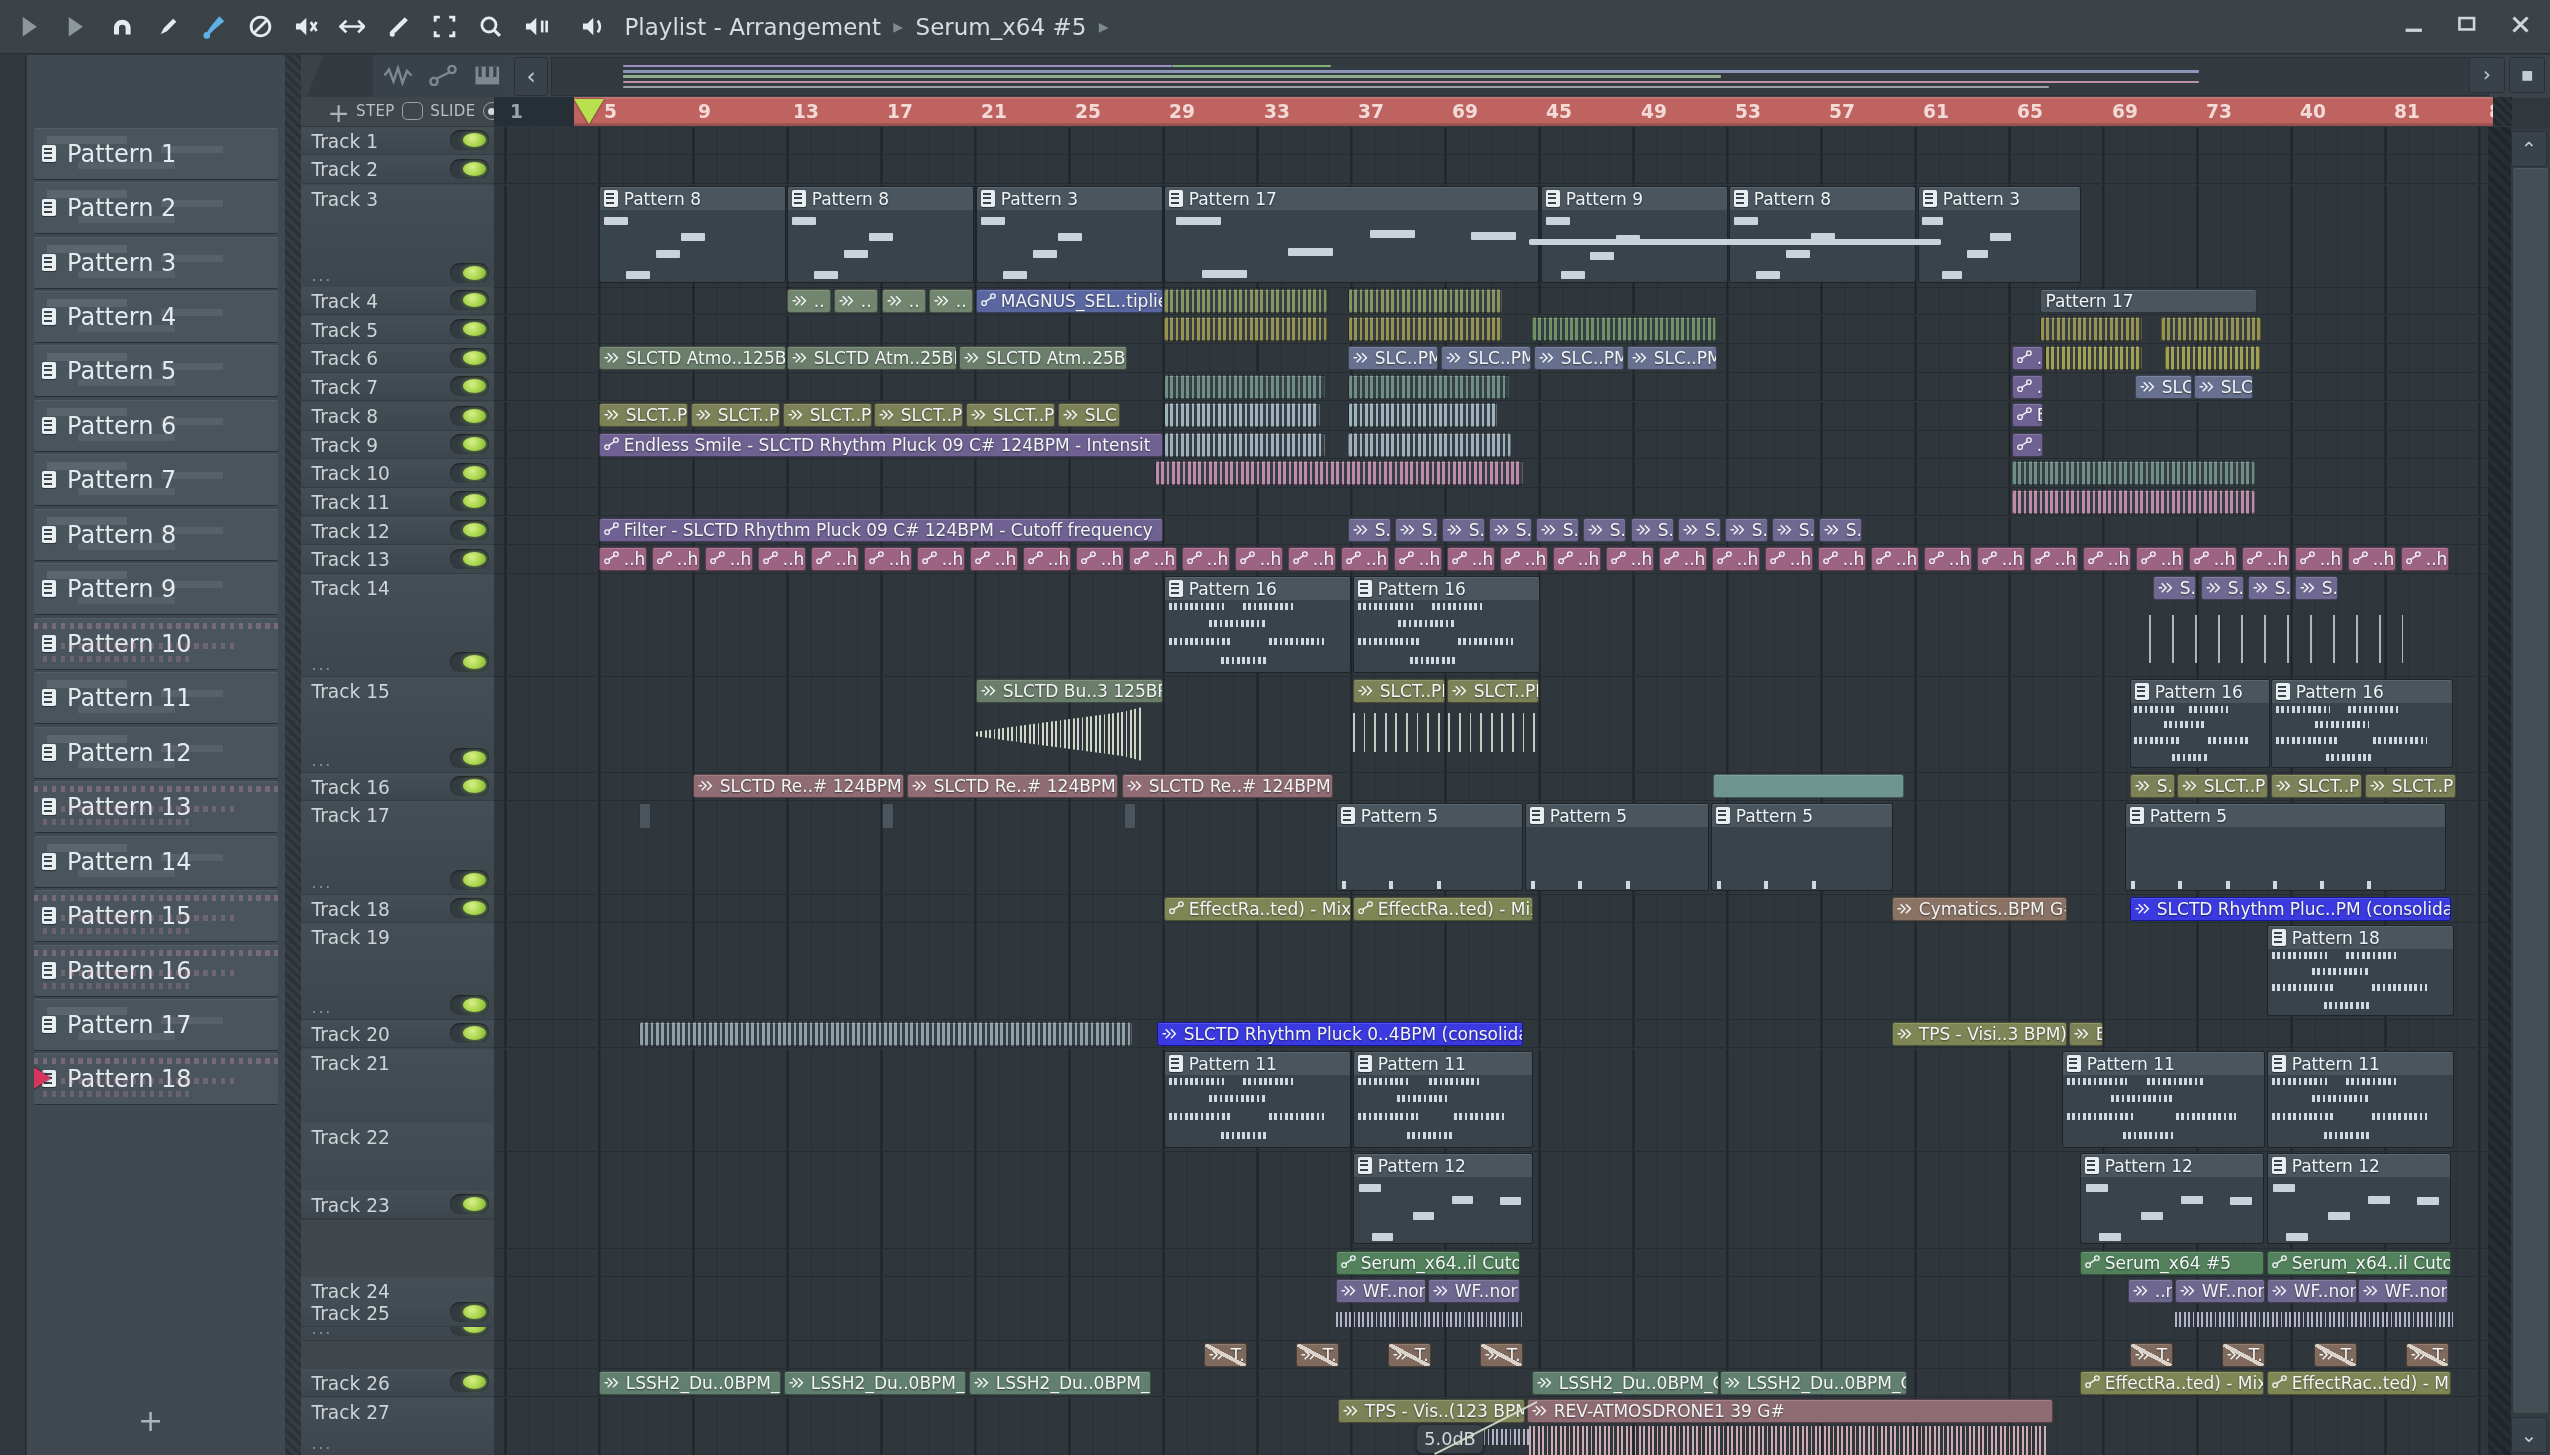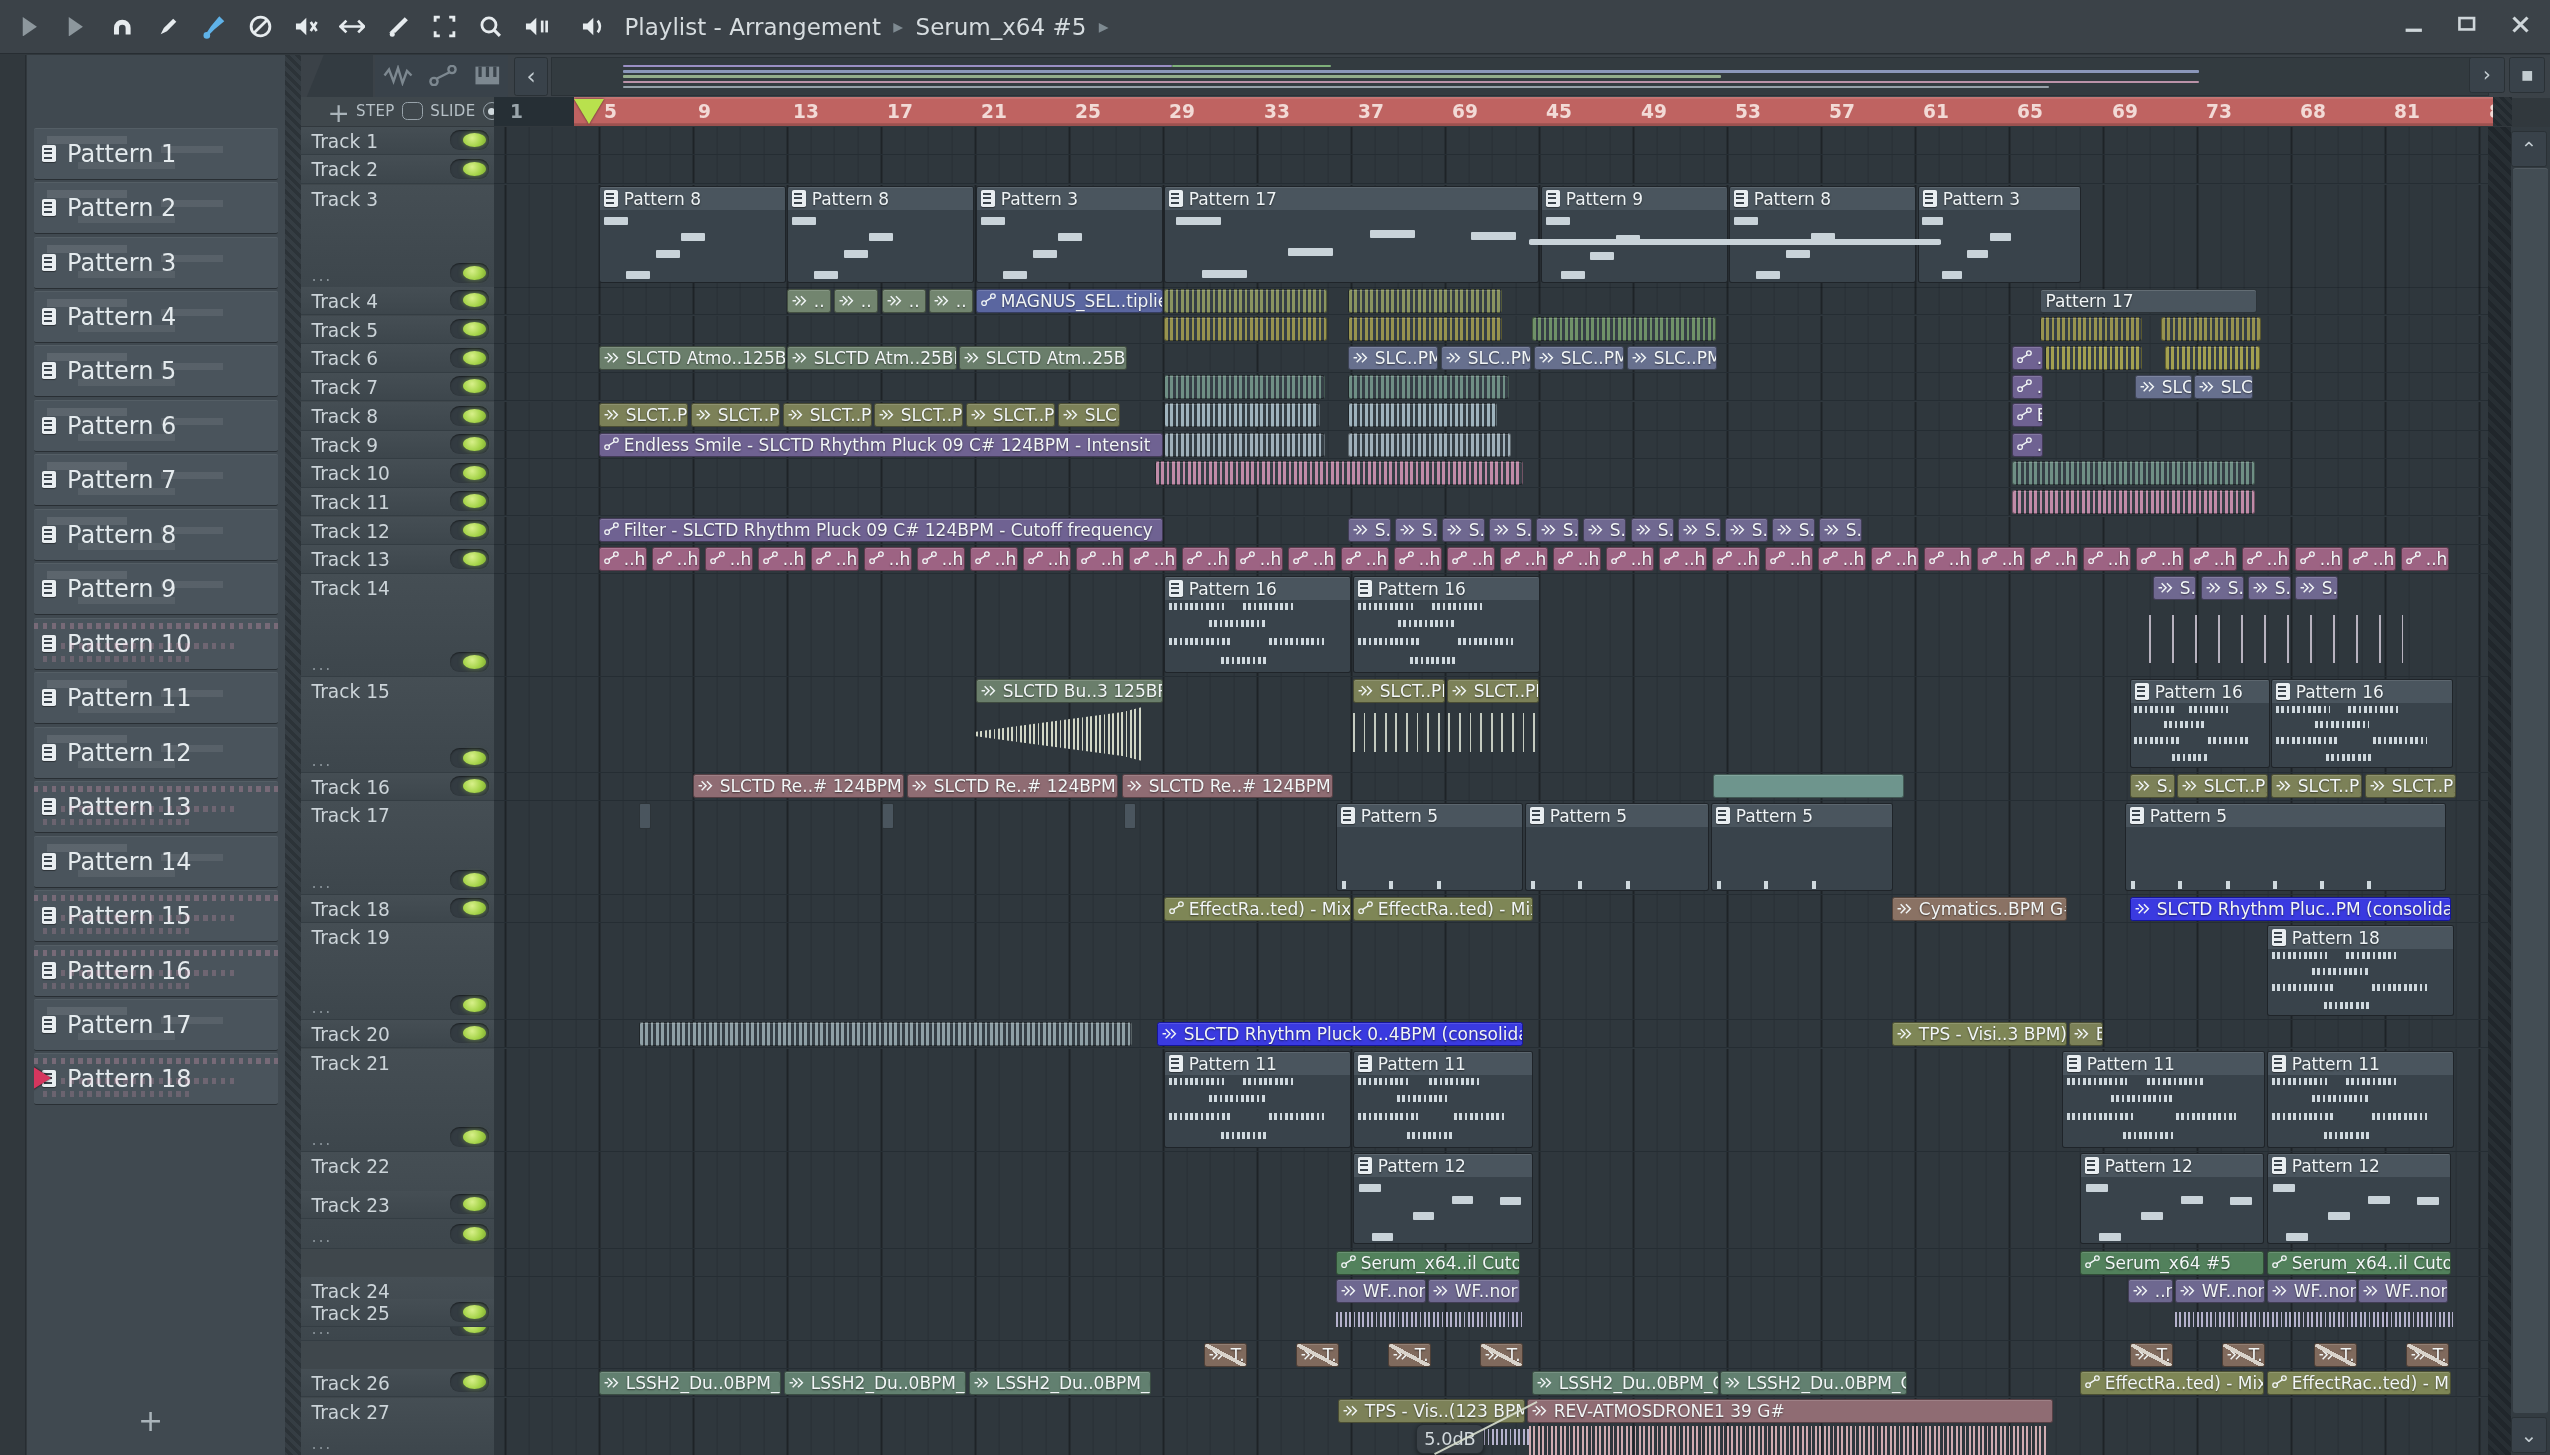--- a/index.html
+++ b/index.html
@@ -389,21 +389,21 @@
       <div class="rnum" style="left: 864px;">37</div>
       <div class="rnum" style="left: 958px;">69</div>
       <div class="rnum" style="left: 1052px;">45</div>
       <div class="rnum" style="left: 1147px;">49</div>
       <div class="rnum" style="left: 1241px;">53</div>
       <div class="rnum" style="left: 1335px;">57</div>
       <div class="rnum" style="left: 1429px;">61</div>
       <div class="rnum" style="left: 1523px;">65</div>
       <div class="rnum" style="left: 1618px;">69</div>
       <div class="rnum" style="left: 1712px;">73</div>
-      <div class="rnum" style="left: 1806px;">68</div>
+      <div class="rnum" style="left: 1806px;">40</div>
       <div class="rnum" style="left: 1900px;">81</div>
       <div class="rnum" style="left: 1995px;">85</div>
     </div>
   <div id="ruler-hatch" style="left:2493px;width:18.6px"></div>
   <div id="playhead" style="left: 574px; top: 99px;"></div>
 
   <div id="headers">
       <div class="thead" style="top: 0px; height: 28px;">
         <div class="tname">Track 1</div>
         <div class="led" style="bottom: 4.4px;"></div>
@@ -487,21 +487,21 @@
       </div>
       <div class="thead" style="top: 893px; height: 28px;">
         <div class="tname">Track 20</div>
         <div class="led" style="bottom: 4.4px;"></div>
       </div>
       <div class="thead" style="top: 922px; height: 103px;">
         <div class="tname">Track 21</div>
         <div class="tdots">...</div>
         <div class="led" style="bottom: 4.4px;"></div>
       </div>
-      <div class="thead" style="top: 1025px; height: 97px; text-align: right;">
+      <div class="thead" style="top: 996px; height: 97px; text-align: right;">
         <div class="tname">Track 22</div>
         <div class="tdots">...</div>
         <div class="led" style="bottom: 4.4px;"></div>
       </div>
       <div class="thead" style="top: 1064px; height: 28px;">
         <div class="tname">Track 23</div>
         <div class="led" style="bottom: 4.4px;"></div>
       </div>
       <div class="thead" style="top: 1150px; height: 64px;">
         <div class="tname">Track 24</div>

